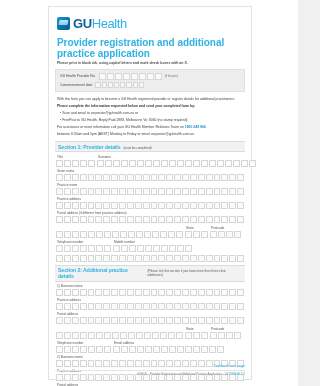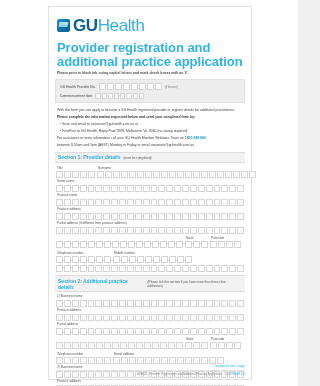--- a/index.html
+++ b/index.html
@@ -30,27 +30,27 @@
     width:13px; height:13px; border-radius:2px;
     background: linear-gradient(135deg,#1b9ad6 0%,#0d6ea8 55%,#0a5f93 100%);
     position:relative; flex:0 0 auto;
   }
   .logo-mark:after{
     content:""; position:absolute; left:2px; top:3px;
     width:9px; height:5px; border-radius:1px;
     background: linear-gradient(180deg,#bfe6f7 0%, #7fcdee 100%);
     transform: skewX(-12deg);
   }
-  .logo-text { font-size:17px; font-weight:bold; letter-spacing:-0.4px; line-height:1; }
+  .logo-text { font-size:13px; font-weight:bold; letter-spacing:-0.4px; line-height:1; }
   .logo-gu { color:#0c5f92; }
   .logo-health { color:#2fb3e3; font-weight:normal; }
 
   
   .form-title {
-    color:#2fb3e3; font-size:13px; font-weight:bold;
+    color:#2fb3e3; font-size:10px; font-weight:bold;
     letter-spacing:-0.05px; margin:0 0 1.5px 2px; line-height:1.1;
   }
   .form-sub {
     color:#4b4b4b; font-size:3.5px; font-weight:bold;
     margin:0 0 4px 2px; line-height:1.2;
   }
 
   
   .grey-panel {
     background:#ededed; border:1px solid #e0e0e0;

